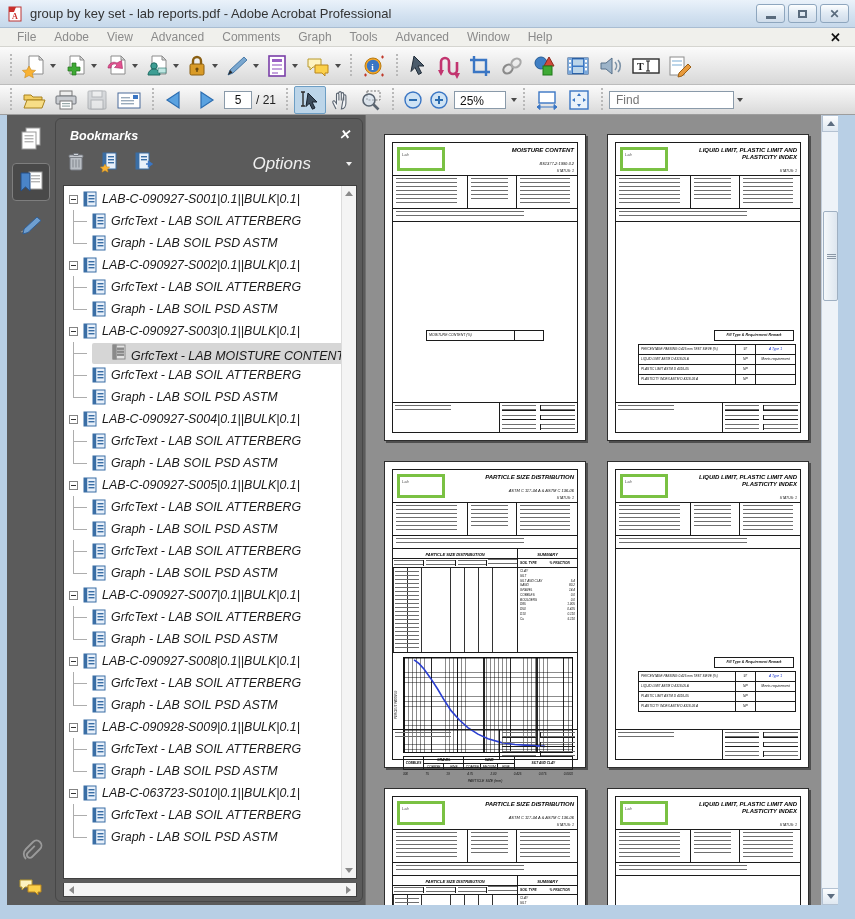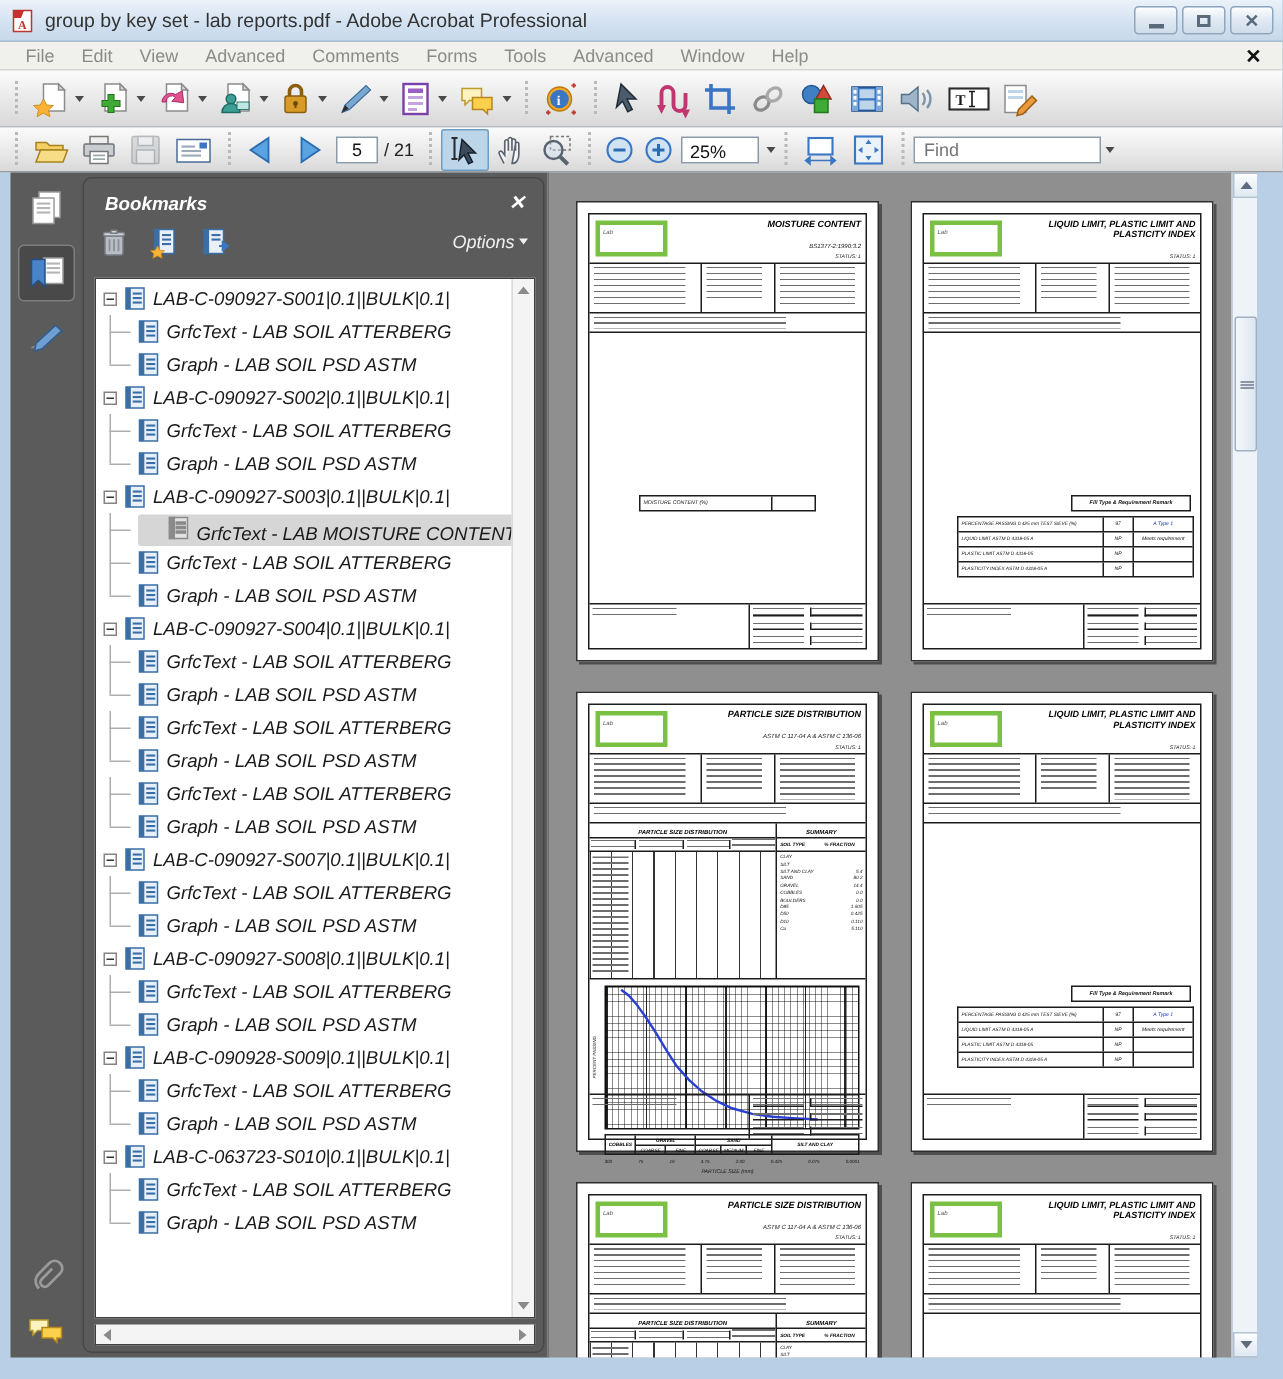--- a/index.html
+++ b/index.html
@@ -55,21 +55,21 @@
     display:flex; align-items:center; justify-content:center; }
   .navbtn.active { background:#494949; border:1px solid #7e7e7e; }
   .navbtn.bottom { position:absolute; left:5px; }
 
   .bmpanel { position:absolute; left:55px; top:3px; width:308px; height:784px;
     background:#5b5b5b; border:1px solid #474747; border-radius:6px; }
   .bmhead { position:absolute; left:14px; top:10px; font-size:12.5px; font-weight:bold; color:#fff; }
   .bmclose { position:absolute; right:12px; top:8px; color:#fff; font-size:13px; font-weight:bold; }
   .bmtools { position:absolute; left:10px; top:32px; width:288px; height:26px; display:flex; align-items:center; }
   .bmtool { margin-right:12px; }
-  .bmoptions { position:absolute; right:2px; top:3px; color:#f0f0f0; font-size:12px; display:flex; align-items:center; }
+  .bmoptions { position:absolute; right:2px; top:3px; color:#f0f0f0; font-size:17px; display:flex; align-items:center;gap:32px; }
   .bmoptions .dd { border-top-color:#f0f0f0; }
   .treewrap { position:absolute; left:7px; top:66px; width:294px; height:694px; background:#fff;
     border:1px solid #3f3f3f; overflow:hidden; }
   .treerows { position:absolute; left:0; top:2px; width:276px; }
   .trow { height:22px; display:flex; align-items:center; font-size:12.4px; color:#1a1a1a; white-space:nowrap; }
   .texp { width:9px; height:9px; border:1px solid #848484; background:#fff; margin-left:5px; margin-right:5px;
     position:relative; flex:none; }
   .texp::after { content:""; position:absolute; left:1px; top:3px; width:5px; height:1px; background:#333; }
   .conn { width:19px; height:22px; margin-left:9px; flex:none; position:relative; }
   .conn::before { content:""; position:absolute; left:0; top:0; bottom:0; width:1px; background:#adadad; }
@@ -188,25 +188,25 @@
       </div>
     <div class="winbtn">
         <div class="xg">✕</div>
       </div>
   </div>
 </div>
 
 <div class="menubar">
   <div id="menu-items" style="display:flex;">
       <span class="menuitem">File</span>
-      <span class="menuitem">Edit</span>
+      <span class="menuitem">Adobe</span>
       <span class="menuitem">View</span>
       <span class="menuitem">Advanced</span>
       <span class="menuitem">Comments</span>
-      <span class="menuitem">Forms</span>
+      <span class="menuitem">Graph</span>
       <span class="menuitem">Tools</span>
       <span class="menuitem">Advanced</span>
       <span class="menuitem">Window</span>
       <span class="menuitem">Help</span>
     </div>
   <span class="doc-close">✕</span>
 </div>
 
 <div class="toolbar1">
   <div class="grip"></div>
@@ -669,20 +669,31 @@
           <div class="trow child last">
     <span class="conn"></span>
     <svg class="bmicon" width="14" height="16" viewBox="0 0 14 16">
       <rect x="1" y="1" width="12" height="14" fill="#e8f0fa" stroke="#3a6ea5"></rect>
       <rect x="1" y="1" width="3.2" height="14" fill="#3a6ea5"></rect>
       <rect x="5.5" y="4" width="6" height="1.4" fill="#3a6ea5"></rect>
               <rect x="5.5" y="7" width="6" height="1.4" fill="#3a6ea5"></rect>
               <rect x="5.5" y="10" width="6" height="1.4" fill="#3a6ea5"></rect>
     </svg>
     <span class="tlabel">Graph - LAB SOIL PSD ASTM</span>
+  </div>
+          <div class="trow parent">
+    <span class="texp"></span>
+    <svg class="bmicon" width="14" height="16" viewBox="0 0 14 16">
+      <rect x="1" y="1" width="12" height="14" fill="#e8f0fa" stroke="#3a6ea5"></rect>
+      <rect x="1" y="1" width="3.2" height="14" fill="#3a6ea5"></rect>
+      <rect x="5.5" y="4" width="6" height="1.4" fill="#3a6ea5"></rect>
+              <rect x="5.5" y="7" width="6" height="1.4" fill="#3a6ea5"></rect>
+              <rect x="5.5" y="10" width="6" height="1.4" fill="#3a6ea5"></rect>
+    </svg>
+    <span class="tlabel">LAB-C-090927-S005|0.1||BULK|0.1|</span>
   </div>
           <div class="trow child">
     <span class="conn"></span>
     <svg class="bmicon" width="14" height="16" viewBox="0 0 14 16">
       <rect x="1" y="1" width="12" height="14" fill="#e8f0fa" stroke="#3a6ea5"></rect>
       <rect x="1" y="1" width="3.2" height="14" fill="#3a6ea5"></rect>
       <rect x="5.5" y="4" width="6" height="1.4" fill="#3a6ea5"></rect>
               <rect x="5.5" y="7" width="6" height="1.4" fill="#3a6ea5"></rect>
               <rect x="5.5" y="10" width="6" height="1.4" fill="#3a6ea5"></rect>
     </svg>

